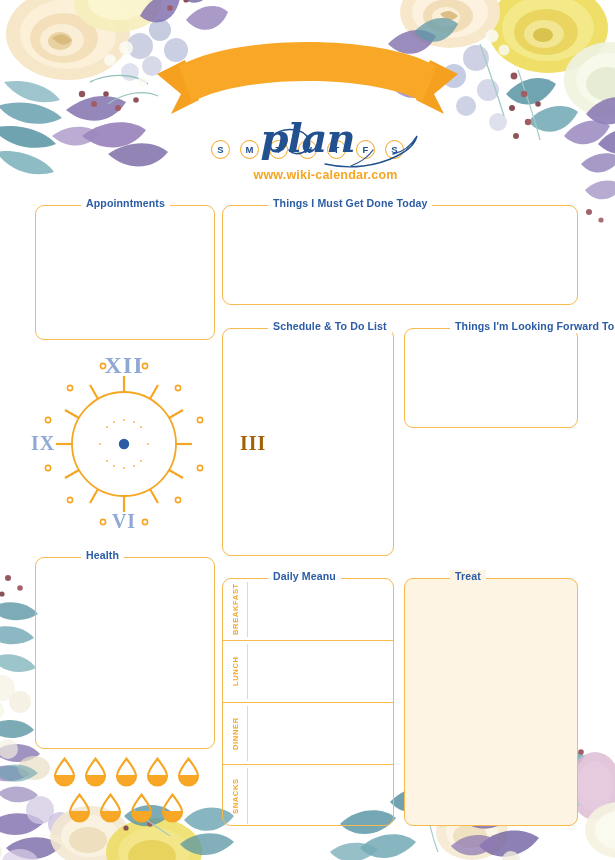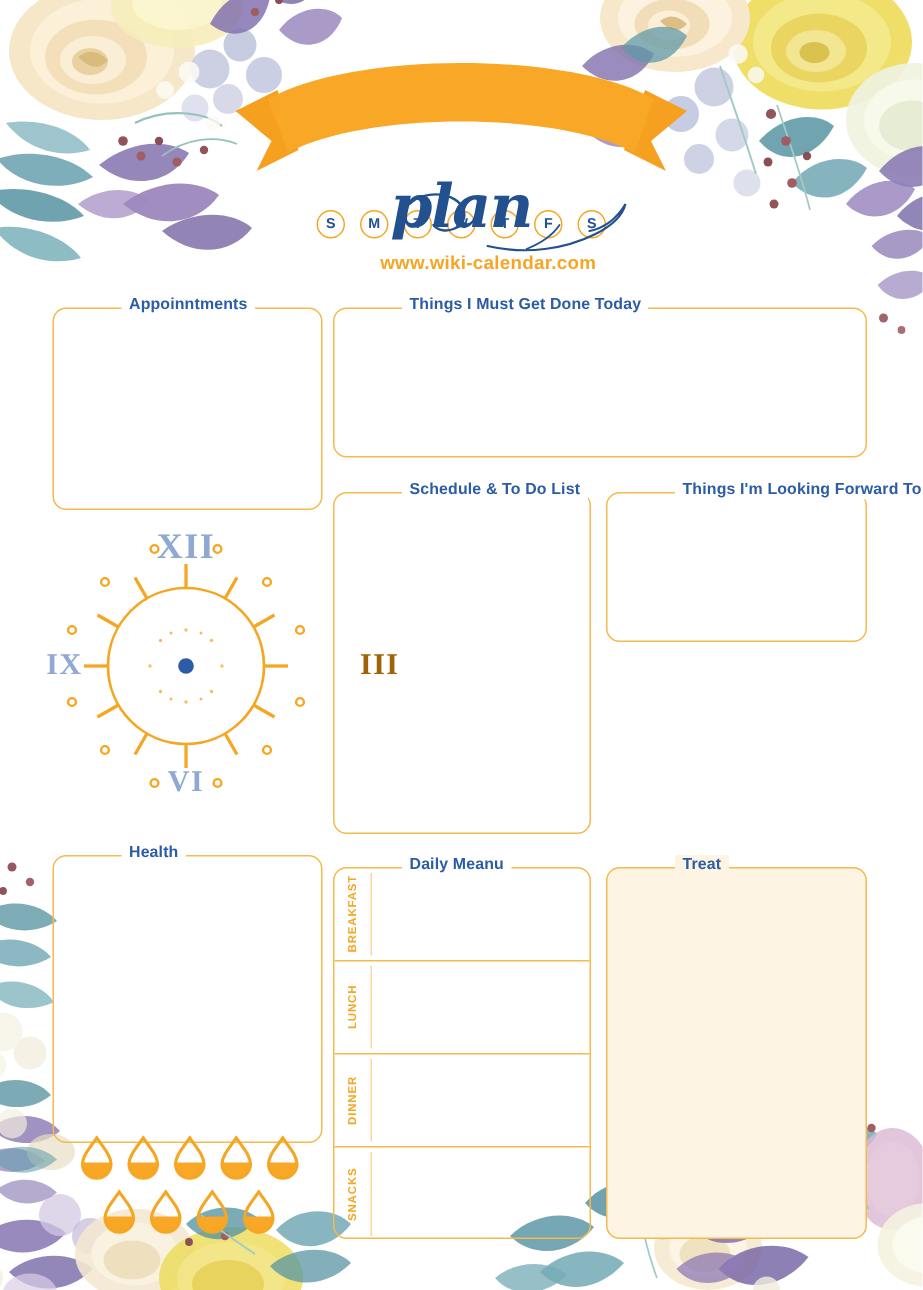--- a/index.html
+++ b/index.html
@@ -409,21 +409,21 @@
       </g>
 
       <circle cx="96" cy="96" r="5.2" fill="#2b5ca5"></circle>
     </svg>
     <div style="position:absolute;left:0;top:4px;width:192px;text-align:center;color:#8fa9d4;font-family:'Liberation Serif',serif;font-size:24px;font-weight:bold;letter-spacing:1px;">XII</div>
     <div style="position:absolute;left:0;top:162px;width:192px;text-align:center;color:#8fa9d4;font-family:'Liberation Serif',serif;font-size:20px;font-weight:bold;letter-spacing:1px;">VI</div>
     <div style="position:absolute;left:164px;top:84px;width:26px;text-align:center;color:#a16207;font-family:'Liberation Serif',serif;font-size:20px;font-weight:bold;letter-spacing:1px;margin-left:48px;">III</div>
     <div style="position:absolute;left:2px;top:84px;width:26px;text-align:center;color:#8fa9d4;font-family:'Liberation Serif',serif;font-size:20px;font-weight:bold;letter-spacing:1px;">IX</div>
   </div>
 
-  <div class="fld" style="left:35px; top:570px; width:180px; height:192px;padding-left:21px;">
+  <div class="fld" style="left:35px; top:557px; width:180px; height:192px;padding-left:21px;">
     <span class="lbl">Health</span>
   </div>
 
   <div class="drops" style="left:45px; top:757px; width:165px; height:70px;">
     <div class="droprow" style="left:8px; top:0px; gap:8px;">
       <svg width="23" height="30" viewBox="0 0 23 30">
           <defs>
             <clipPath id="dc1">
               <path d="M11.5 1.6 C16.6 9 21 13.6 21 19 A9.5 9.5 0 0 1 2 19 C2 13.6 6.4 9 11.5 1.6Z"></path>
             </clipPath>

